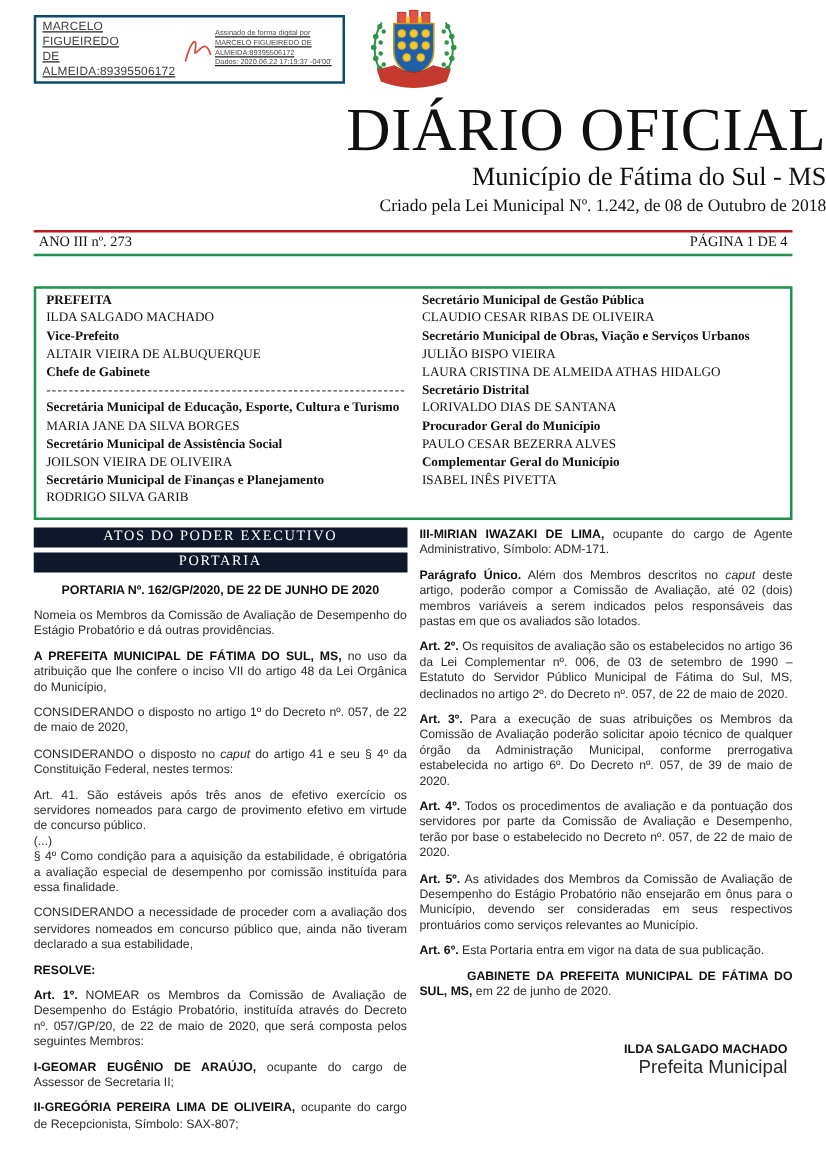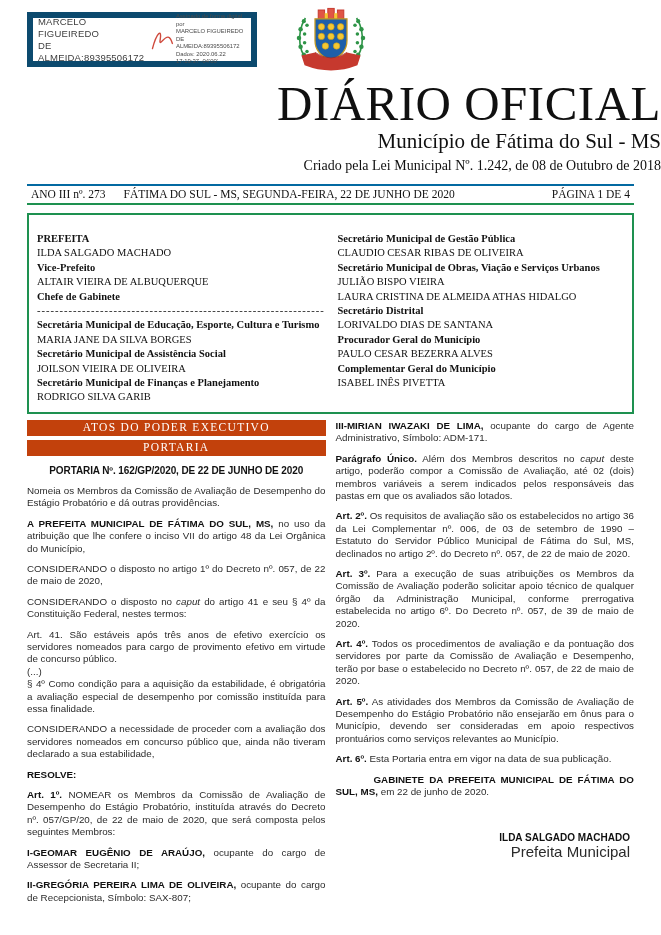--- a/index.html
+++ b/index.html
@@ -6,59 +6,59 @@
   html,body { margin:0; padding:0; }
   body {
     width:661px; height:935px; background:#ffffff; overflow:hidden; position:relative;
     font-family:"Liberation Sans", sans-serif; color:#222;
   }
 
   
   .header-area { position:relative; height:184px; }
 
   .sig-box {
-    position:absolute; left:27px; top:12px; width:230px; height:55px;
-    border:6px solid #0c4a6e; display:flex; align-items:center; padding:3px 5px; gap:2px;
+    position:absolute; left:27px; top:12px; width:249px; height:55px;
+    border:2px solid #0c4a6e; display:flex; align-items:center; padding:3px 5px; gap:2px;text-decoration:underline;
   }
   .sig-name { width:110px; font-size:9.5px; line-height:12px; color:#3d3d3d; letter-spacing:0.2px; }
   .sig-scribble { width:26px; height:28px; flex:none; margin:0 -1px; }
   .sig-details { flex:1; font-size:5.9px; line-height:7.6px; color:#4a4a4a; }
 
   .crest { position:absolute; left:50%; top:4px; transform:translateX(-50%); width:80px; height:76px; }
 
   .masthead { position:absolute; top:79px; left:0; right:0; text-align:right; font-family:"Liberation Serif", serif; color:#101010; }
   .m-title { font-size:49px; line-height:1.02; letter-spacing:0.5px; font-weight:400; }
   .m-sub   { font-size:21px; line-height:1.1; margin-top:1px; }
   .m-law   { font-size:14px; margin-top:5px; }
 
   
   .edition-bar {
-    margin:0 27px; border-top:2px solid #0369a1; border-bottom:2px solid #1E9150;
+    margin:0 27px; border-top:2px solid #b91c1c; border-bottom:2px solid #1E9150;
     display:flex; align-items:center; padding:2px 4px 3px;
     font-family:"Liberation Serif", serif; font-size:11.5px; color:#111;
   }
   .eb-left { display:flex; gap:18px; }
   .eb-page { margin-left:auto; }
 
   
   .officials {
-    margin:8px 27px 0; border:2px solid #1E9150; display:flex; gap:14px;
-    padding:17px 8px 7px; font-family:"Liberation Serif", serif;
+    margin:24px 27px 0; border:2px solid #1E9150; display:flex; gap:14px;
+    padding:3px 8px 7px; font-family:"Liberation Serif", serif;
     font-size:10.5px; line-height:14.4px; color:#111;
   }
   .officials .ocol { width:50%; min-width:0; }
   .official .role { font-weight:bold; }
   .divider { overflow:hidden; white-space:nowrap; letter-spacing:1px; }
 
   
   .content { margin:6px 27px 0; display:flex; gap:10px; }
   .content .ccol { width:50%; min-width:0; }
 
   .banner {
-    background:#c2410c; color:#fff; text-align:center;
+    background:#0f172a; color:#fff; text-align:center;
     font-family:"Liberation Serif", serif; font-size:11.5px; letter-spacing:1.3px;
     padding:1px 0 3px; margin-bottom:4px;
   }
   .art-heading {
     text-align:center; font-weight:bold; font-size:10px; letter-spacing:-0.1px;
     white-space:nowrap; margin:9px 0; color:#111;
   }
   .para {
     margin:0 0 8px; text-align:justify; font-size:9.8px; line-height:12.4px;
     white-space:pre-line; color:#2b2b2b;
@@ -147,21 +147,20 @@
   <div class="masthead">
     <div class="m-title">DIÁRIO OFICIAL</div>
     <div class="m-sub">Município de Fátima do Sul - MS</div>
     <div class="m-law">Criado pela Lei Municipal Nº. 1.242, de 08 de Outubro de 2018</div>
   </div>
 </div>
 
 <div class="edition-bar">
   <div class="eb-left">
     <span>ANO III nº. 273</span>
-    <span>FÁTIMA DO SUL - MS, SEGUNDA-FEIRA, 22 DE JUNHO DE 2020</span>
   </div>
   <span class="eb-page">PÁGINA 1 DE 4</span>
 </div>
 
 <div class="officials">
   <div class="ocol">
       <div class="official">
         <div class="role">PREFEITA</div>
         <div class="name">ILDA SALGADO MACHADO</div>
       </div>
@@ -233,21 +232,21 @@
         <p class="para"><span class="b ">II-GREGÓRIA PEREIRA LIMA DE OLIVEIRA,</span><span class=""> ocupante do cargo de Recepcionista, Símbolo: SAX-807;</span></p>
       </div>
   </div>
   <div class="ccol">
     <div>
         <p class="para"><span class="b ">III-MIRIAN IWAZAKI DE LIMA,</span><span class=""> ocupante do cargo de Agente Administrativo, Símbolo: ADM-171.</span></p>
         <p class="para"><span class="b ">Parágrafo Único.</span><span class=""> Além dos Membros descritos no </span><span class="i">caput</span><span class=""> deste artigo, poderão compor a Comissão de Avaliação, até 02 (dois) membros variáveis a serem indicados pelos responsáveis das pastas em que os avaliados são lotados.</span></p>
         <p class="para"><span class="b ">Art. 2º.</span><span class=""> Os requisitos de avaliação são os estabelecidos no artigo 36 da Lei Complementar nº. 006, de 03 de setembro de 1990 – Estatuto do Servidor Público Municipal de Fátima do Sul, MS, declinados no artigo 2º. do Decreto nº. 057, de 22 de maio de 2020.</span></p>
         <p class="para"><span class="b ">Art. 3º.</span><span class=""> Para a execução de suas atribuições os Membros da Comissão de Avaliação poderão solicitar apoio técnico de qualquer órgão da Administração Municipal, conforme prerrogativa estabelecida no artigo 6º. Do Decreto nº. 057, de 39 de maio de 2020.</span></p>
         <p class="para"><span class="b ">Art. 4º.</span><span class=""> Todos os procedimentos de avaliação e da pontuação dos servidores por parte da Comissão de Avaliação e Desempenho, terão por base o estabelecido no Decreto nº. 057, de 22 de maio de 2020.</span></p>
-        <p class="para"><span class="b ">Art. 5º.</span><span class=""> As atividades dos Membros da Comissão de Avaliação de Desempenho do Estágio Probatório não ensejarão em ônus para o Município, devendo ser consideradas em apoio respectivos prontuários como serviços relevantes ao Município.</span></p>
+        <p class="para"><span class="b ">Art. 5º.</span><span class=""> As atividades dos Membros da Comissão de Avaliação de Desempenho do Estágio Probatório não ensejarão em ônus para o Município, devendo ser consideradas em seus respectivos prontuários como serviços relevantes ao Município.</span></p>
         <p class="para"><span class="b ">Art. 6º.</span><span class=""> Esta Portaria entra em vigor na data de sua publicação.</span></p>
         <p class="para indent"><span class="b ">GABINETE DA PREFEITA MUNICIPAL DE FÁTIMA DO SUL, MS,</span><span class=""> em 22 de junho de 2020.</span></p>
       </div>
     <div class="signoff">
       <div class="signoff-name">ILDA SALGADO MACHADO</div>
       <div class="signoff-role">Prefeita Municipal</div>
     </div>
   </div>
 </div>
 

